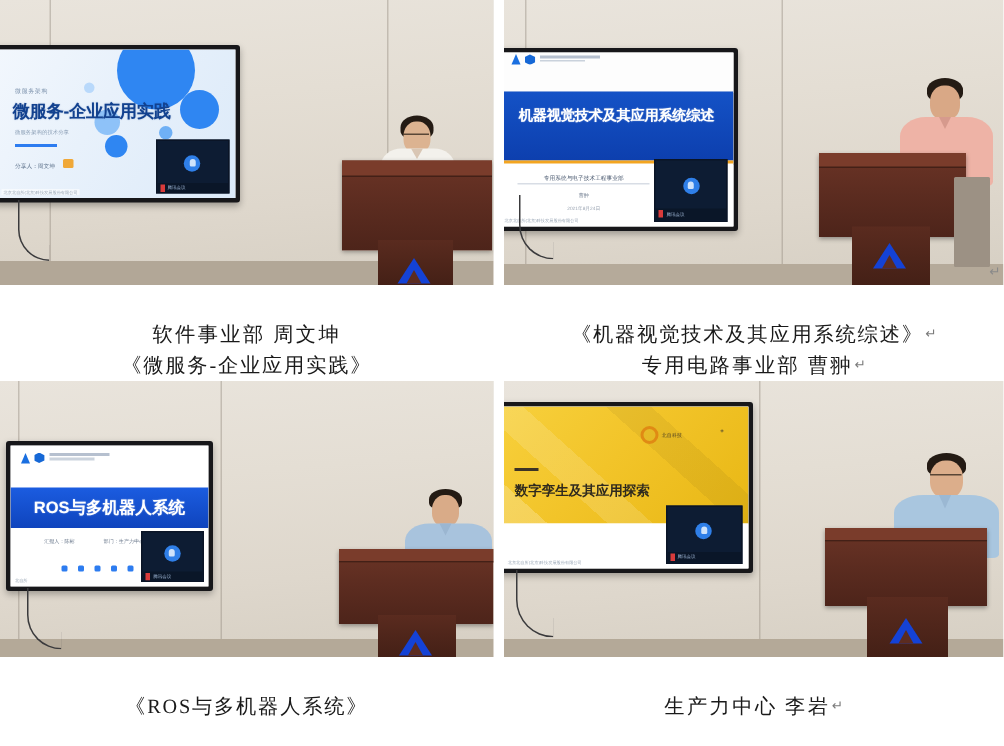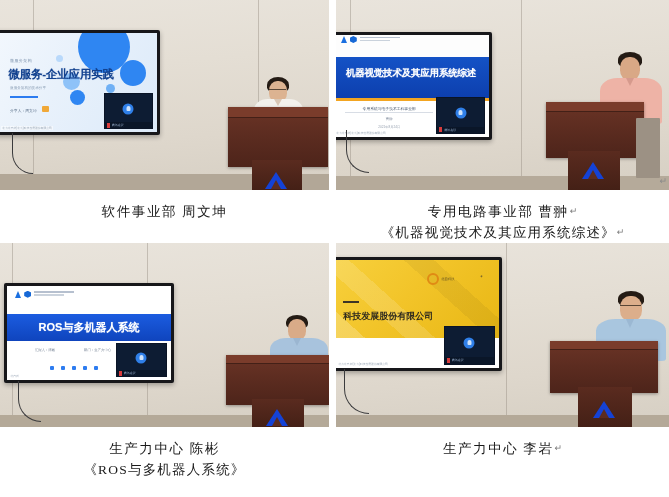--- a/index.html
+++ b/index.html
@@ -415,21 +415,21 @@
     vertical-align: 2px;
     padding-left: 1px;
   }
   .cap-row {
     display: flex;
     width: 669px;
   }
   .cap-left { width: 329px; }
   .cap-gap  { width: 7px; }
   .cap-right{ width: 333px; }
-  .cap-block { padding-top: 12px; }
+  .cap-block { padding-top: 23px; }
 
   .edge-pilcrow {
     position: absolute;
     right: 2px;
     font-size: 9px;
     color: #8a8a8a;
     font-family: "Liberation Sans", sans-serif;
   }
 </style>
 </head>
@@ -496,21 +496,21 @@
 
     <div class="gap-col"></div>
 
     <div class="cell-right">
       <div class="photo">
         <div class="wall"></div>
         <div class="wall-seam" style="left:14px;"></div>
         <div class="wall-seam" style="left:185px;"></div>
         <div class="floor" style="height:14px;background:#b5aa9a;"></div>
 
-        <div class="tv" style="left:-6px; top:32px; width:162px; height:108px;">
+        <div class="tv" style="left:-6px; top:32px; width:162px; height:122px;">
           <div class="tv-screen">
             <div class="slide-mv">
               <div class="mv-header">
                 <div class="slide-logos">
                   <div class="logo-tri"></div>
                   <div class="logo-hex"></div>
                   <div class="logo-words">
                     <span></span>
                       <span></span>
                   </div>
@@ -553,41 +553,42 @@
         <div class="chair" style="left:300px;top:118px;width:24px;height:60px;background:#9c9184;"></div>
       </div>
       <div class="edge-pilcrow" style="top:176px;">↵</div>
     </div>
   </div>
 
   <div class="cap-row">
     <div class="cap-left">
       <div class="caption cap-block">
         <div class="line">软件事业部 周文坤</div>
+        <div class="line book">《微服务-企业应用实践》</div>
       </div>
     </div>
     <div class="cap-gap"></div>
     <div class="cap-right">
       <div class="caption cap-block">
+        <div class="line book"><span>《机器视觉技术及其应用系统综述》</span><span class="pilcrow">↵</span></div>
         <div class="line"><span>专用电路事业部 曹翀</span><span class="pilcrow">↵</span></div>
-        <div class="line book"><span>《机器视觉技术及其应用系统综述》</span><span class="pilcrow">↵</span></div>
       </div>
     </div>
   </div>
 
   <div class="photo-row row2">
 
     <div class="cell-left">
       <div class="photo">
         <div class="wall"></div>
         <div class="wall-seam" style="left:12px;"></div>
         <div class="wall-seam" style="left:147px;"></div>
         <div class="floor" style="height:12px;background:#b4a998;"></div>
 
-        <div class="tv" style="left:4px; top:40px; width:170px; height:100px;">
+        <div class="tv" style="left:4px; top:40px; width:138px; height:100px;">
           <div class="tv-screen">
             <div class="slide-ros">
               <div class="slide-logos">
                 <div class="logo-tri"></div>
                 <div class="logo-hex"></div>
                 <div class="logo-words">
                   <span></span>
                     <span></span>
                 </div>
               </div>
@@ -643,21 +644,21 @@
         <div class="tv" style="left:-4px; top:14px; width:170px; height:114px;">
           <div class="tv-screen">
             <div class="slide-dt">
               <div class="dt-gold"></div>
               <div class="dt-logo-main">
                 <div class="dt-ring"></div>
                 <div class="dt-logo-txt">北自科技</div>
               </div>
               <div class="dt-logo-alt">◈</div>
               <div class="dt-dash"></div>
-              <div class="dt-title">科技发展股份有限公司</div>
+              <div class="dt-title">数字孪生及其应用探索</div>
               <div class="dt-report">专题汇报</div>
               <div class="dt-white"></div>
 
               <div class="slide-footer">北京北自所(北京)科技发展股份有限公司</div>
 
               <div class="pip">
                 <div class="pip-circle"></div>
                 <div class="pip-bar">
                   <div class="pip-dot"></div>
                   <div class="pip-label">腾讯会议</div>
@@ -681,21 +682,20 @@
         </div>
         <div class="podium-base" style="left:242px; top:144px; width:54px; height:40px;"></div>
         <div class="podium-logo" style="left:257px; top:158px;"></div>
       </div>
     </div>
   </div>
 
   <div class="cap-row">
     <div class="cap-left">
       <div class="caption cap-block">
-        <div class="line">生产力中心 陈彬</div>
         <div class="line book">《ROS与多机器人系统》</div>
       </div>
     </div>
     <div class="cap-gap"></div>
     <div class="cap-right">
       <div class="caption cap-block">
         <div class="line"><span>生产力中心 李岩</span><span class="pilcrow">↵</span></div>
       </div>
     </div>
   </div>

